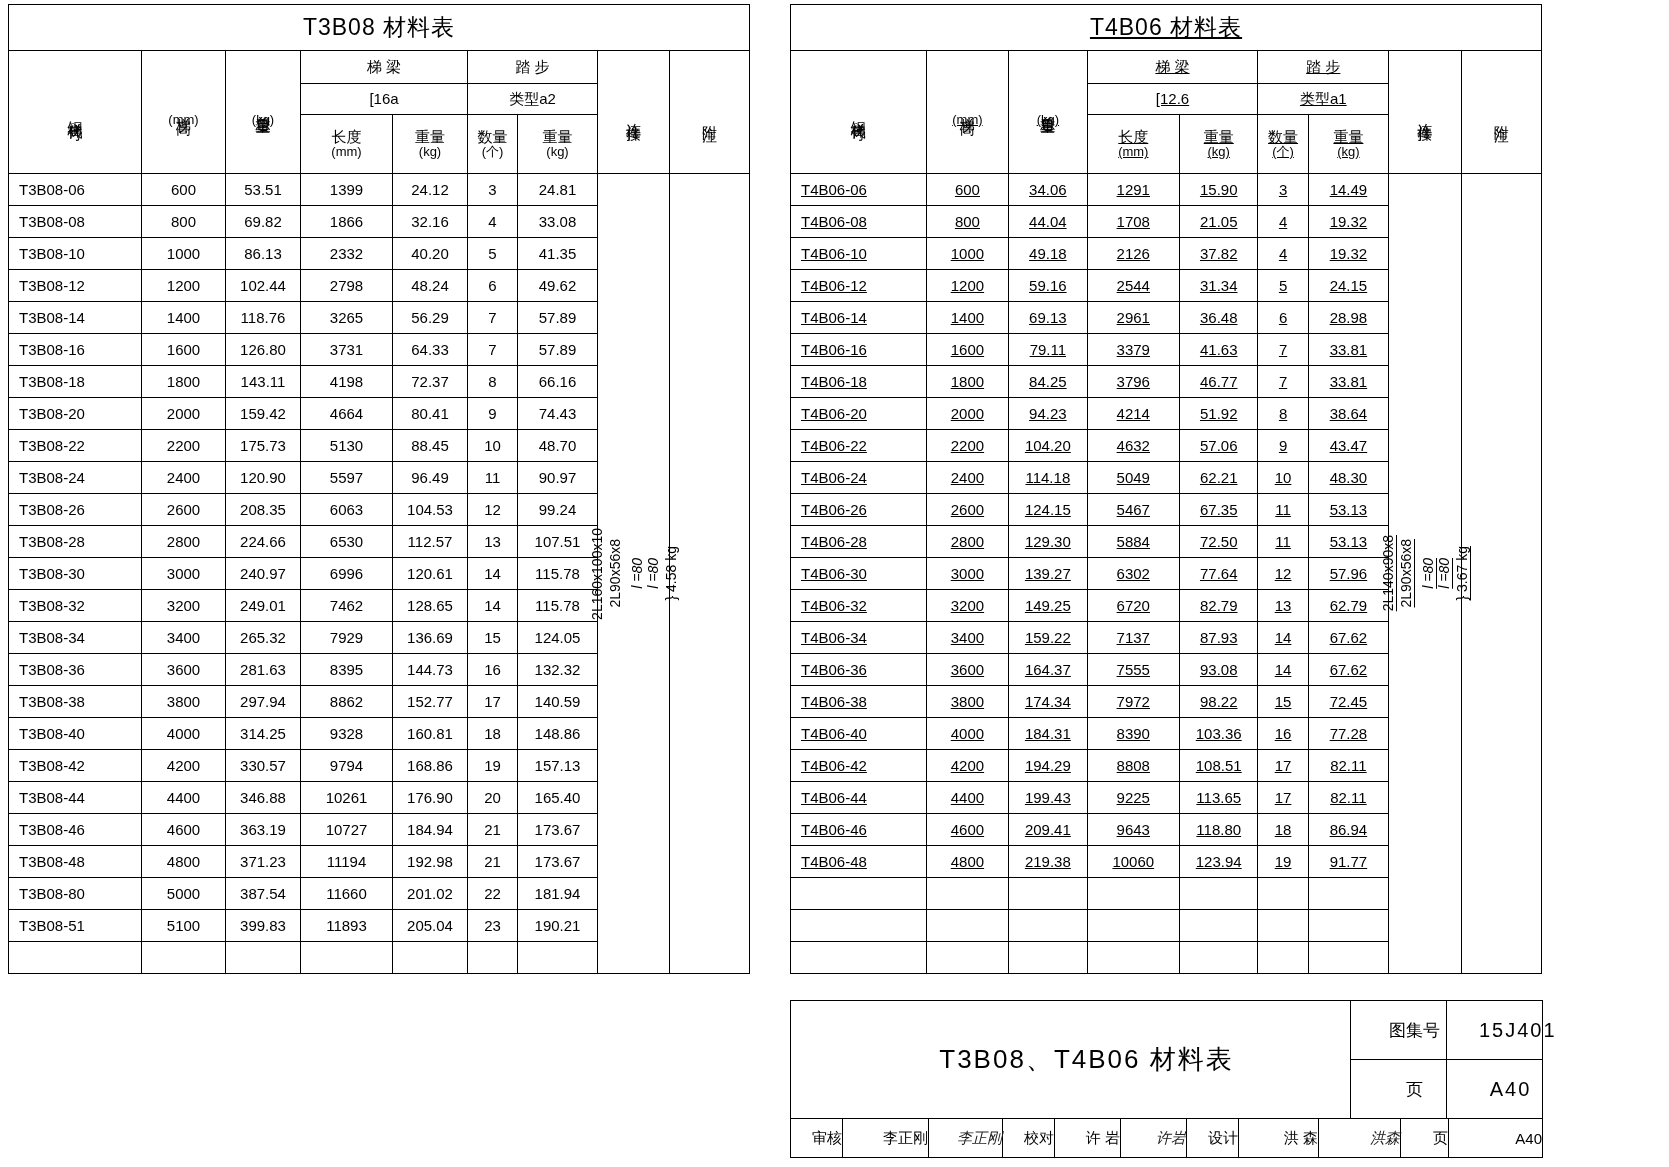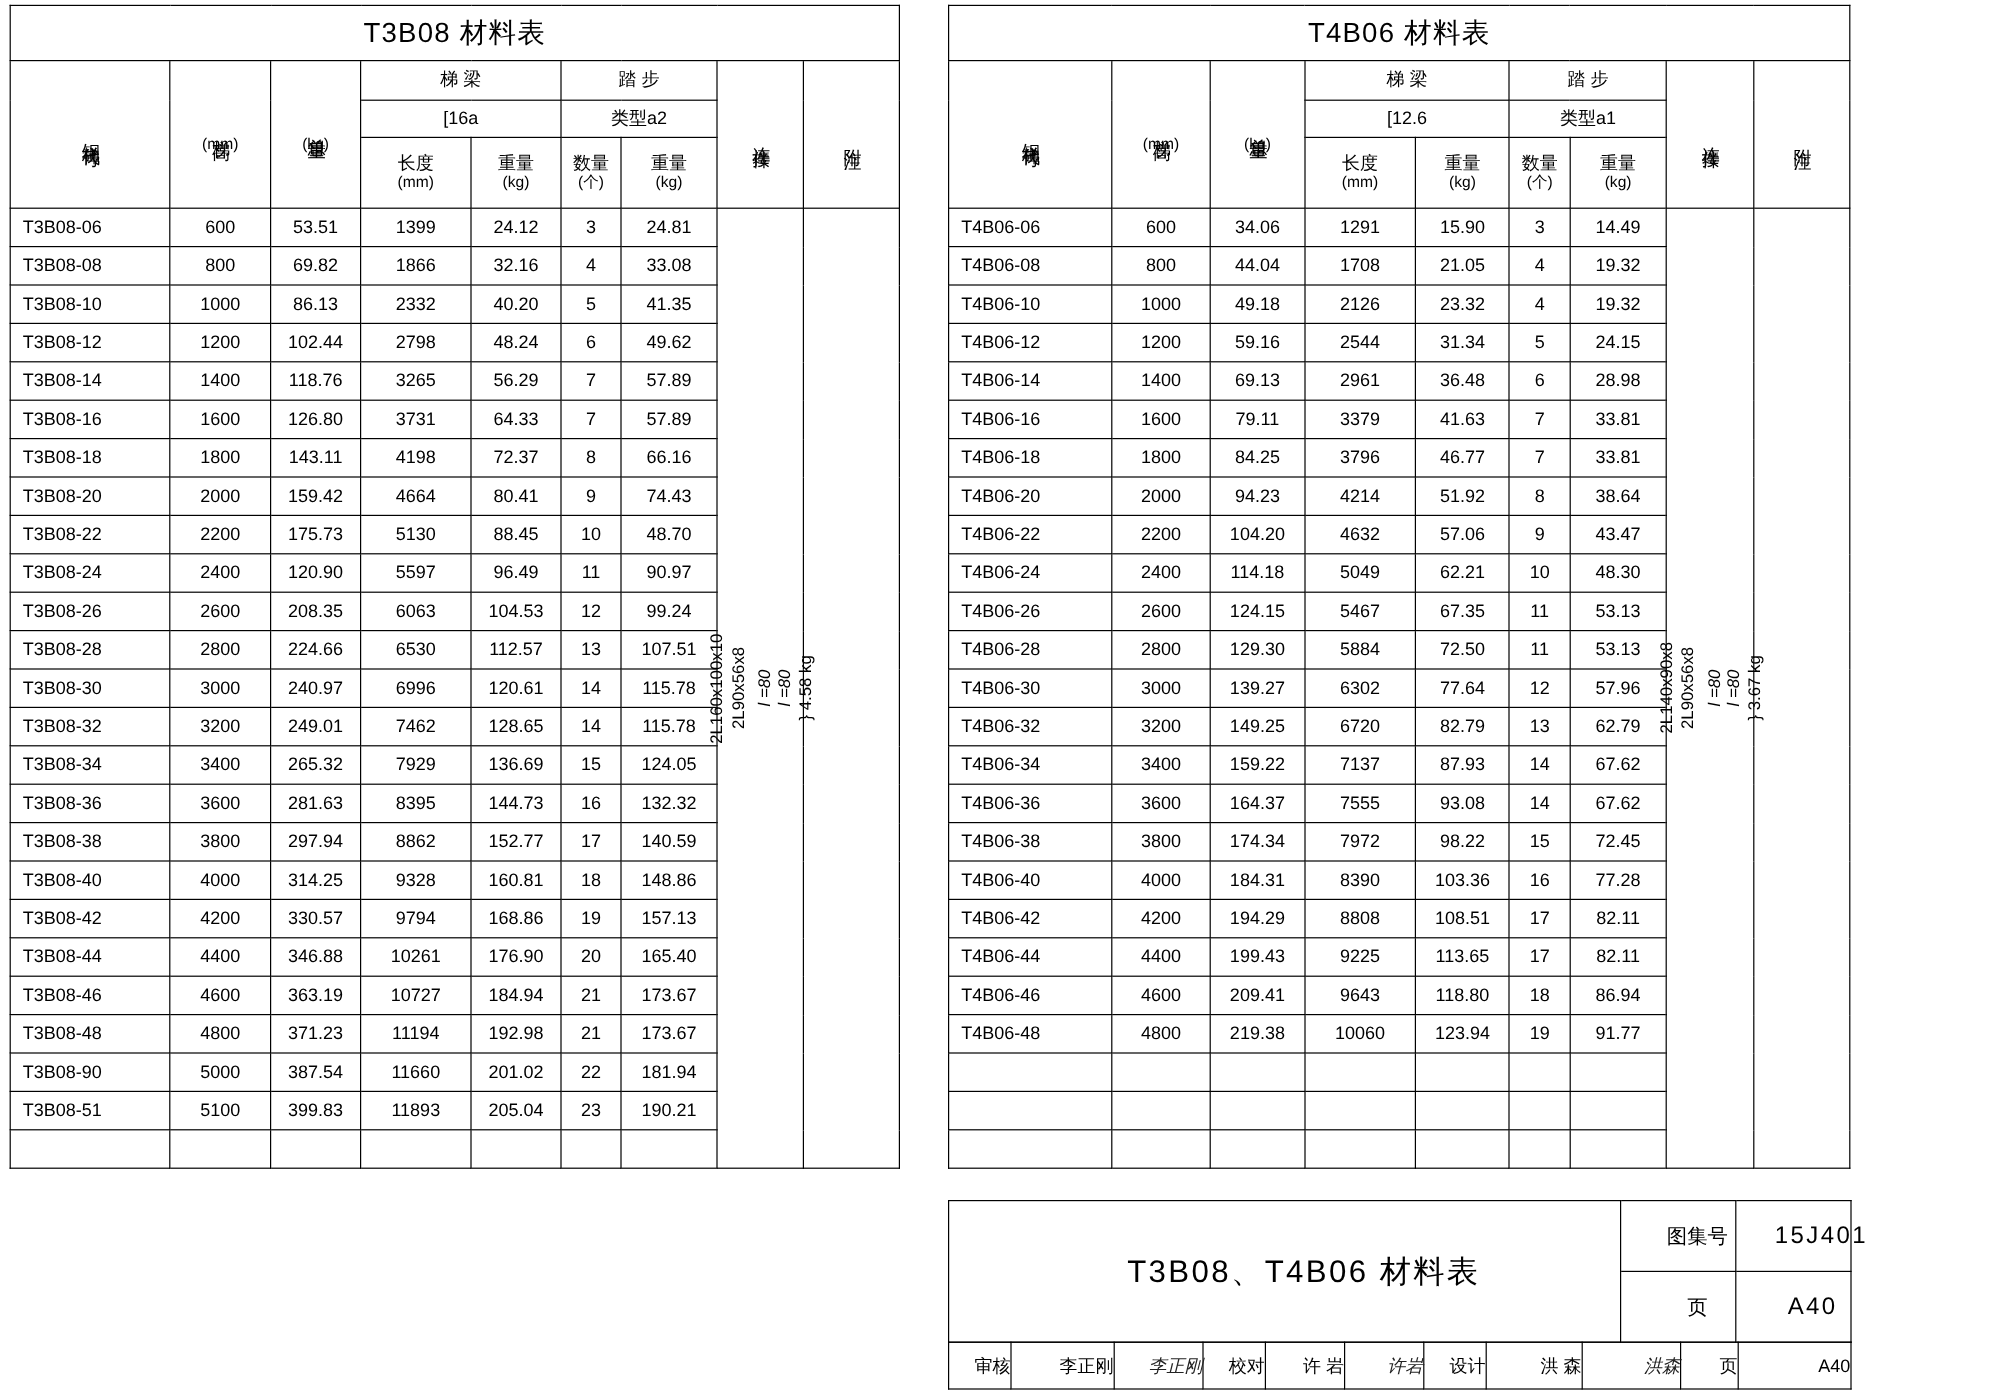--- a/index.html
+++ b/index.html
@@ -18,21 +18,21 @@
   .empty td{height:31px;}
 
   .vert{writing-mode:vertical-rl;text-orientation:upright;letter-spacing:2px;display:inline-block;line-height:1.05;}
   .conn-cell{position:relative;}
   .conn-inner{display:flex;flex-direction:row;align-items:center;justify-content:center;height:100%;gap:2px;}
   .conn-txt{writing-mode:vertical-rl;transform:rotate(180deg);font-size:14px;white-space:nowrap;}
   .conn-txt.ital{font-style:italic;}
 
   
   .left-block{position:absolute;left:8px;top:4px;width:742px;}
-  .right-block{position:absolute;left:790px;top:4px;width:752px;}
+  .right-block{position:absolute;left:790px;top:4px;width:752px;text-decoration:underline;}
 
   .left-block table,.right-block table{width:100%;}
 
   
   .footer{position:absolute;left:790px;top:1000px;width:752px;}
   .footer table{width:100%;}
   .foot-title td{height:58px;font-size:26px;letter-spacing:2px;padding-left:32px;}
   .foot-title td.lbl{font-size:17px;letter-spacing:0;}
   .foot-title td.num{font-size:20px;}
   .foot-row td{height:38px;font-size:15px;text-align:right;}
@@ -309,21 +309,21 @@
           <tr class="data">
             <td class="code">T3B08-48</td>
             <td>4800</td>
             <td>371.23</td>
             <td>11194</td>
             <td>192.98</td>
             <td>21</td>
             <td>173.67</td>
           </tr>
           <tr class="data">
-            <td class="code">T3B08-90</td>
+            <td class="code">T3B08-80</td>
             <td>5000</td>
             <td>387.54</td>
             <td>11660</td>
             <td>201.02</td>
             <td>22</td>
             <td>181.94</td>
           </tr>
           <tr class="data">
             <td class="code">T3B08-51</td>
             <td>5100</td>
@@ -436,21 +436,21 @@
             <td>1708</td>
             <td>21.05</td>
             <td>4</td>
             <td>19.32</td>
           </tr>
           <tr class="data">
             <td class="code">T4B06-10</td>
             <td>1000</td>
             <td>49.18</td>
             <td>2126</td>
-            <td>23.32</td>
+            <td>37.82</td>
             <td>4</td>
             <td>19.32</td>
           </tr>
           <tr class="data">
             <td class="code">T4B06-12</td>
             <td>1200</td>
             <td>59.16</td>
             <td>2544</td>
             <td>31.34</td>
             <td>5</td>

